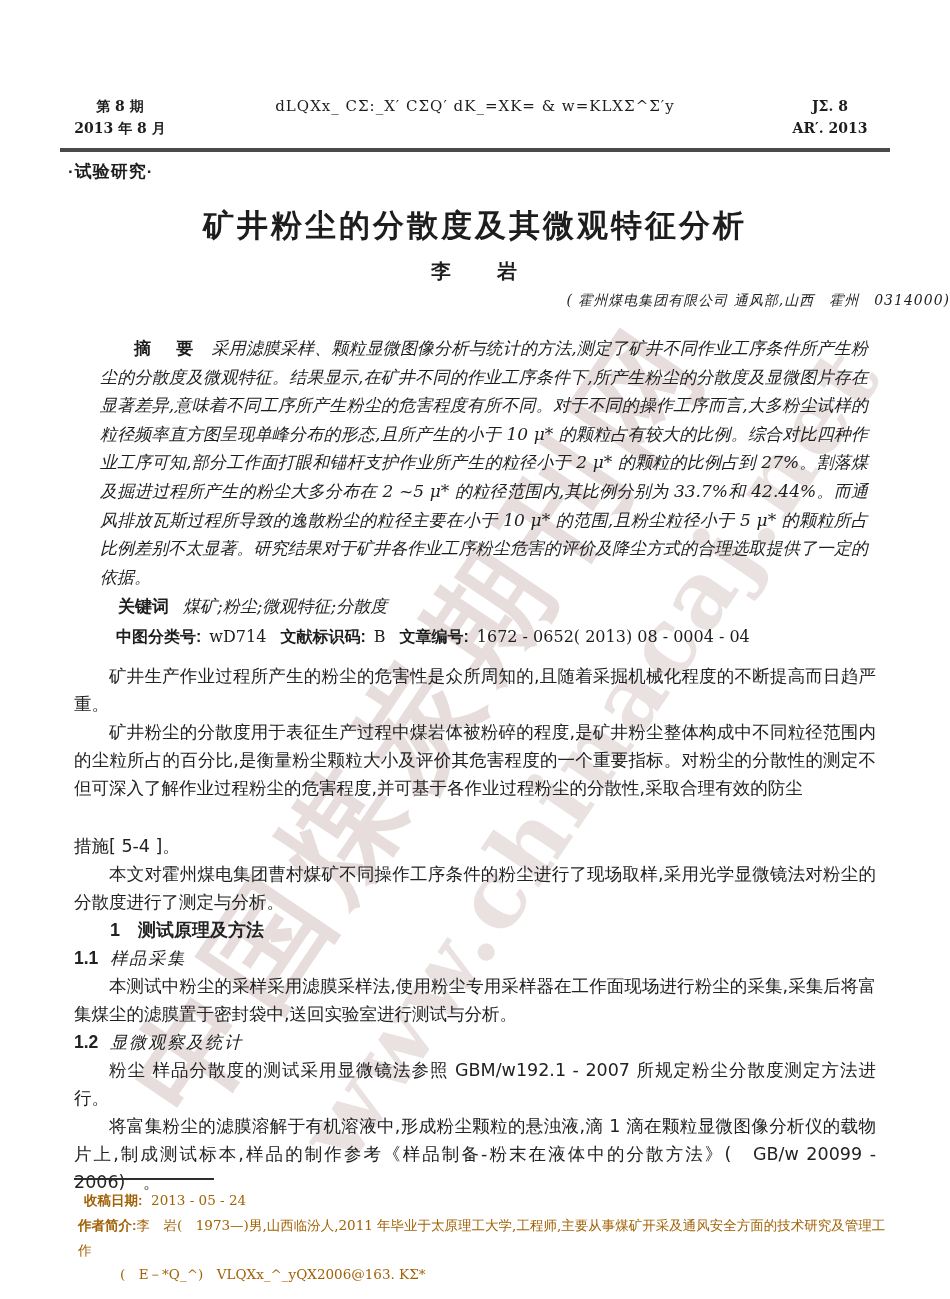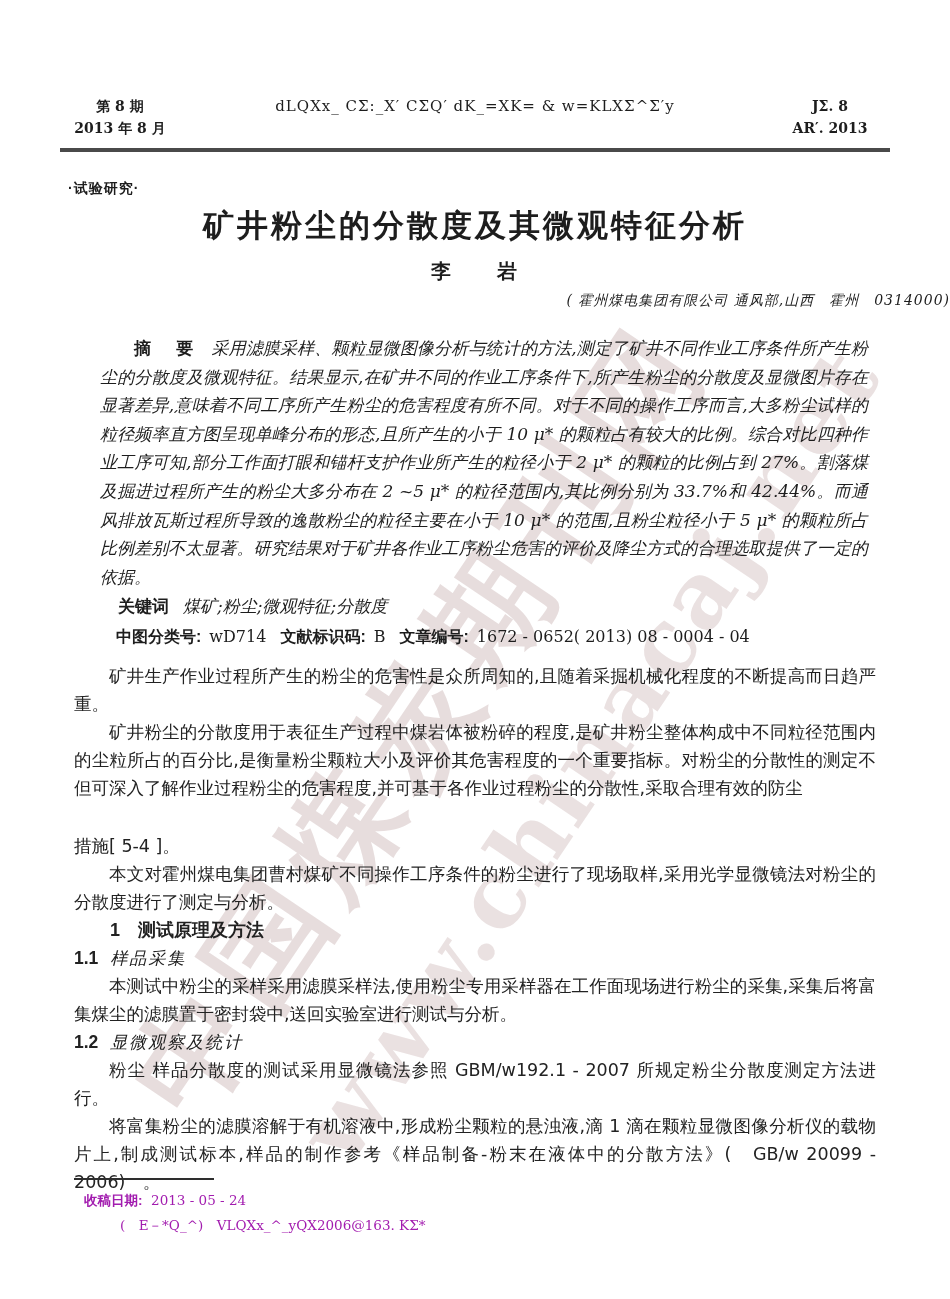--- a/index.html
+++ b/index.html
@@ -26,22 +26,22 @@
   }
   .jh-left, .jh-right { width:120px; text-align:center; font-size:14px; font-weight:bold; line-height:22px; }
   .jh-center { flex:1; text-align:center; }
   .jh-title { font-size:22px; font-weight:bold; letter-spacing:8px; line-height:26px; }
   .jh-sub   { font-size:15px; line-height:22px; letter-spacing:1px; }
   .double-rule {
     position:absolute; top:148px; left:60px; right:60px; height:3px;
     border-top:2px solid #4a4a4a; border-bottom:2px solid #4a4a4a;
   }
   .section-tag {
-    position:absolute; top:180px; left:68px;
-    font-size:14px; font-weight:bold; letter-spacing:1px;
+    position:absolute; top:160px; left:68px;
+    font-size:17px; font-weight:bold; letter-spacing:1px;
     font-family:"Liberation Sans","DejaVu Sans",sans-serif;
   }
 
   
   .art-title { position:absolute; top:205px; left:0; width:100%; text-align:center;
                font-size:31px; font-weight:bold; letter-spacing:3px; }
   .art-author { position:absolute; top:258px; left:0; width:100%; text-align:center;
                 font-size:20px; font-weight:bold; letter-spacing:2px; }
   .art-affil { position:absolute; top:292px; left:0; width:100%; text-align:right;
                font-size:14px; font-style:italic; letter-spacing:1px; }
@@ -69,21 +69,21 @@
   .col p.noindent { text-indent:0; }
   .h-sec { font-weight:bold; font-size:18px; text-indent:0;
            font-family:"Liberation Sans","DejaVu Sans",sans-serif; }
   .h-sub .num { font-weight:bold; font-family:"Liberation Sans","DejaVu Sans",sans-serif; margin-right:12px; }
   .h-sub .ttl { font-style:italic; font-family:"DejaVu Serif",serif; font-size:17px; letter-spacing:2px; }
 
   
   .foot-rule { position:absolute; top:1178px; left:74px; width:140px;
                border-top:2px solid #2e2e2e; }
   .page-footer { position:absolute; top:1188px; left:78px; right:55px;
-                 font-size:13.5px; line-height:24px; color:#a21caf; }
+                 font-size:13.5px; line-height:24px; color:#a16207; }
   .pf-label { font-weight:bold; font-family:"Liberation Sans","DejaVu Sans",sans-serif; }
   .pf-line1 { padding-left:6px; }
   .pf-line3 { padding-left:42px; }
 </style>
 </head>
 <body>
 
 <div class="page">
 
   <div class="wm wm-cn">中国煤炭期刊网</div>
@@ -130,17 +130,18 @@
         <p>本测试中粉尘的采样采用滤膜采样法,使用粉尘专用采样器在工作面现场进行粉尘的采集,采集后将富集煤尘的滤膜置于密封袋中,送回实验室进行测试与分析。</p>
         <p class="h-sub noindent"><span class="num">1.2</span><span class="ttl">显微观察及统计</span></p>
         <p>粉尘 样品分散度的测试采用显微镜法参照 GBM/w192.1 - 2007 所规定粉尘分散度测定方法进行。</p>
         <p>将富集粉尘的滤膜溶解于有机溶液中,形成粉尘颗粒的悬浊液,滴 1 滴在颗粒显微图像分析仪的载物片上,制成测试标本,样品的制作参考《样品制备-粉末在液体中的分散方法》(　GB/w 20099 - 2006)　。</p>
       </div>
     </div>
 
     <div class="foot-rule"></div>
     <div class="page-footer">
       <div class="pf-line1"><span class="pf-label">收稿日期:</span>&nbsp;&nbsp;<span>2013 - 05 - 24</span></div>
+      <div class="pf-line2"><span class="pf-label">作者简介:</span><span>李　岩(　1973—)男,山西临汾人,2011 年毕业于太原理工大学,工程师,主要从事煤矿开采及通风安全方面的技术研究及管理工作</span></div>
       <div class="pf-line3">(　E－*Q_^)　VLQXx_^_yQX2006@163. KΣ*</div>
     </div>
 
   </div>
 </div>
 
 </body></html>

